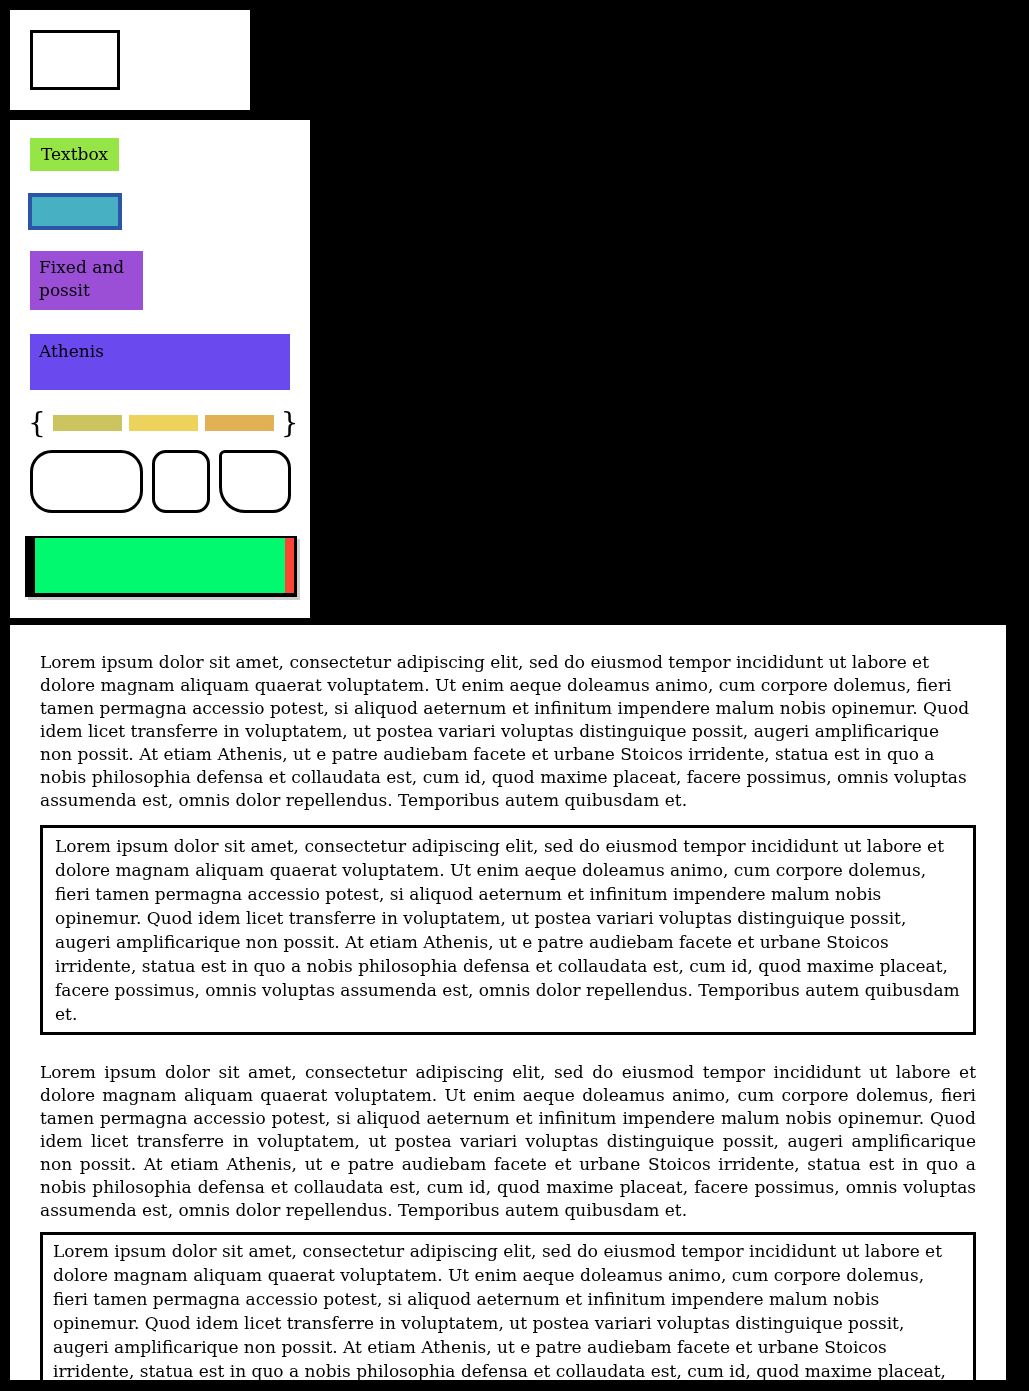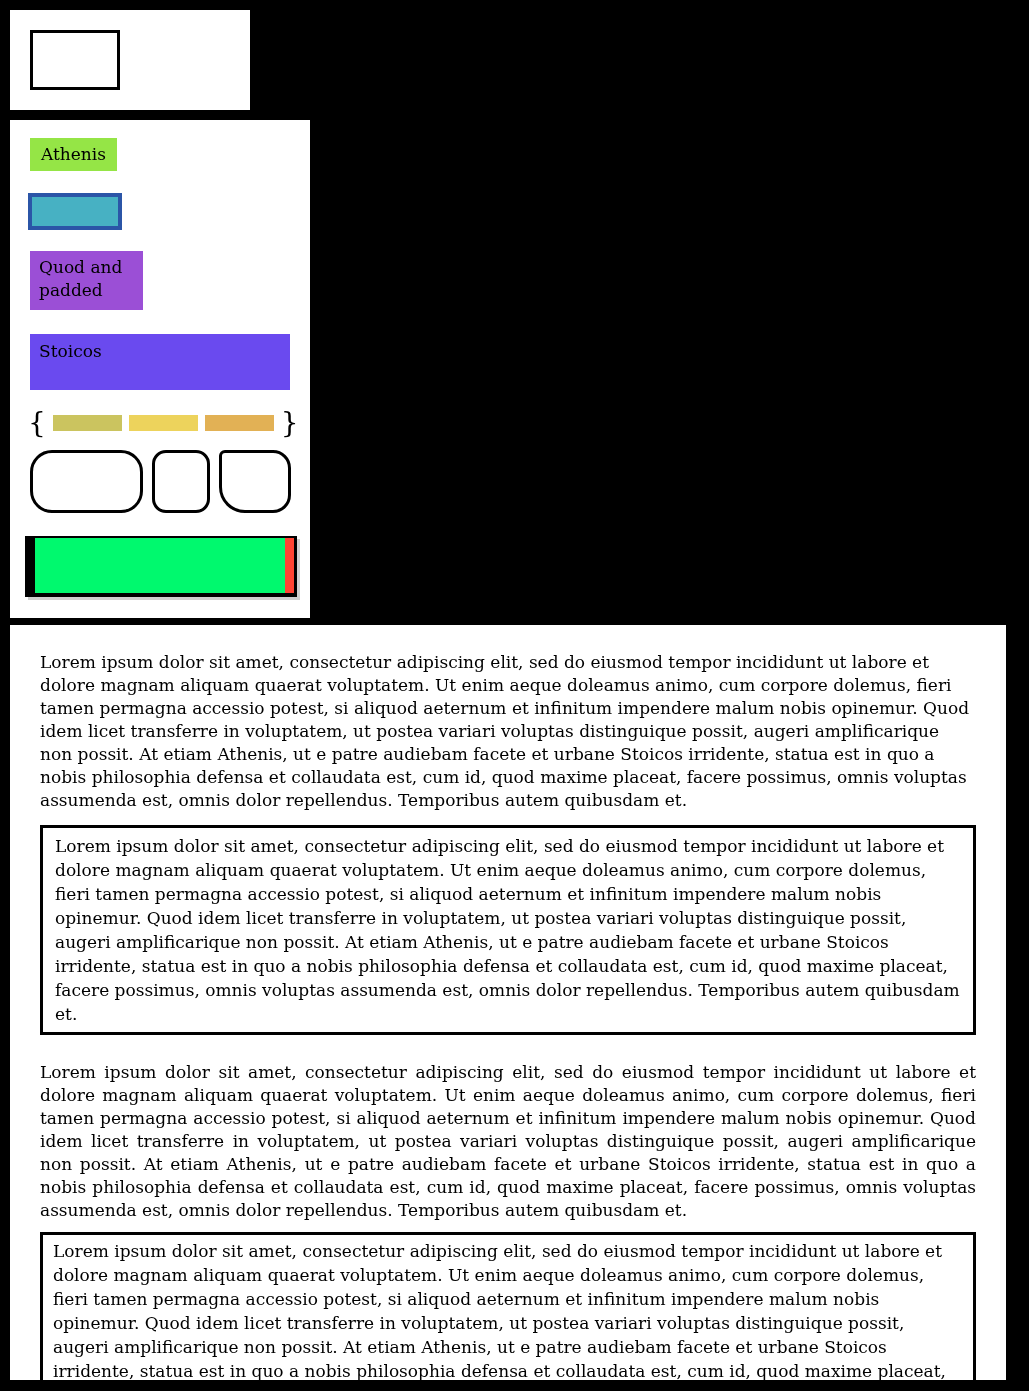--- a/index.html
+++ b/index.html
@@ -93,27 +93,27 @@
 <body>
 
 <div id="screen">
 
   <div id="panel-a" class="panel">
     <div class="inner-box"></div>
   </div>
 
   <div id="panel-b" class="panel">
 
-    <div class="textbox-label" style="background: rgb(149, 229, 70);">Athenis</div>
+    <div class="textbox-label" style="background: rgb(149, 229, 70);">Textbox</div>
 
     <div class="teal-box" style="background: rgb(71, 177, 195); border-color: rgb(43, 85, 167);"></div>
 
-    <div class="fixed-padded" style="background: rgb(155, 79, 214);">Quod and padded</div>
+    <div class="fixed-padded" style="background: rgb(155, 79, 214);">Fixed and possit</div>
 
-    <div class="topleft" style="background: rgb(106, 74, 239);">Stoicos</div>
+    <div class="topleft" style="background: rgb(106, 74, 239);">Athenis</div>
 
     <div class="brace-row">
       <span class="brace">{</span>
       <span class="swatch" style="background: rgb(203, 196, 95);"></span>
       <span class="swatch" style="background: rgb(237, 211, 92);"></span>
       <span class="swatch" style="background: rgb(226, 177, 85);"></span>
       <span class="brace">}</span>
     </div>
 
     <div class="rounded-row">

